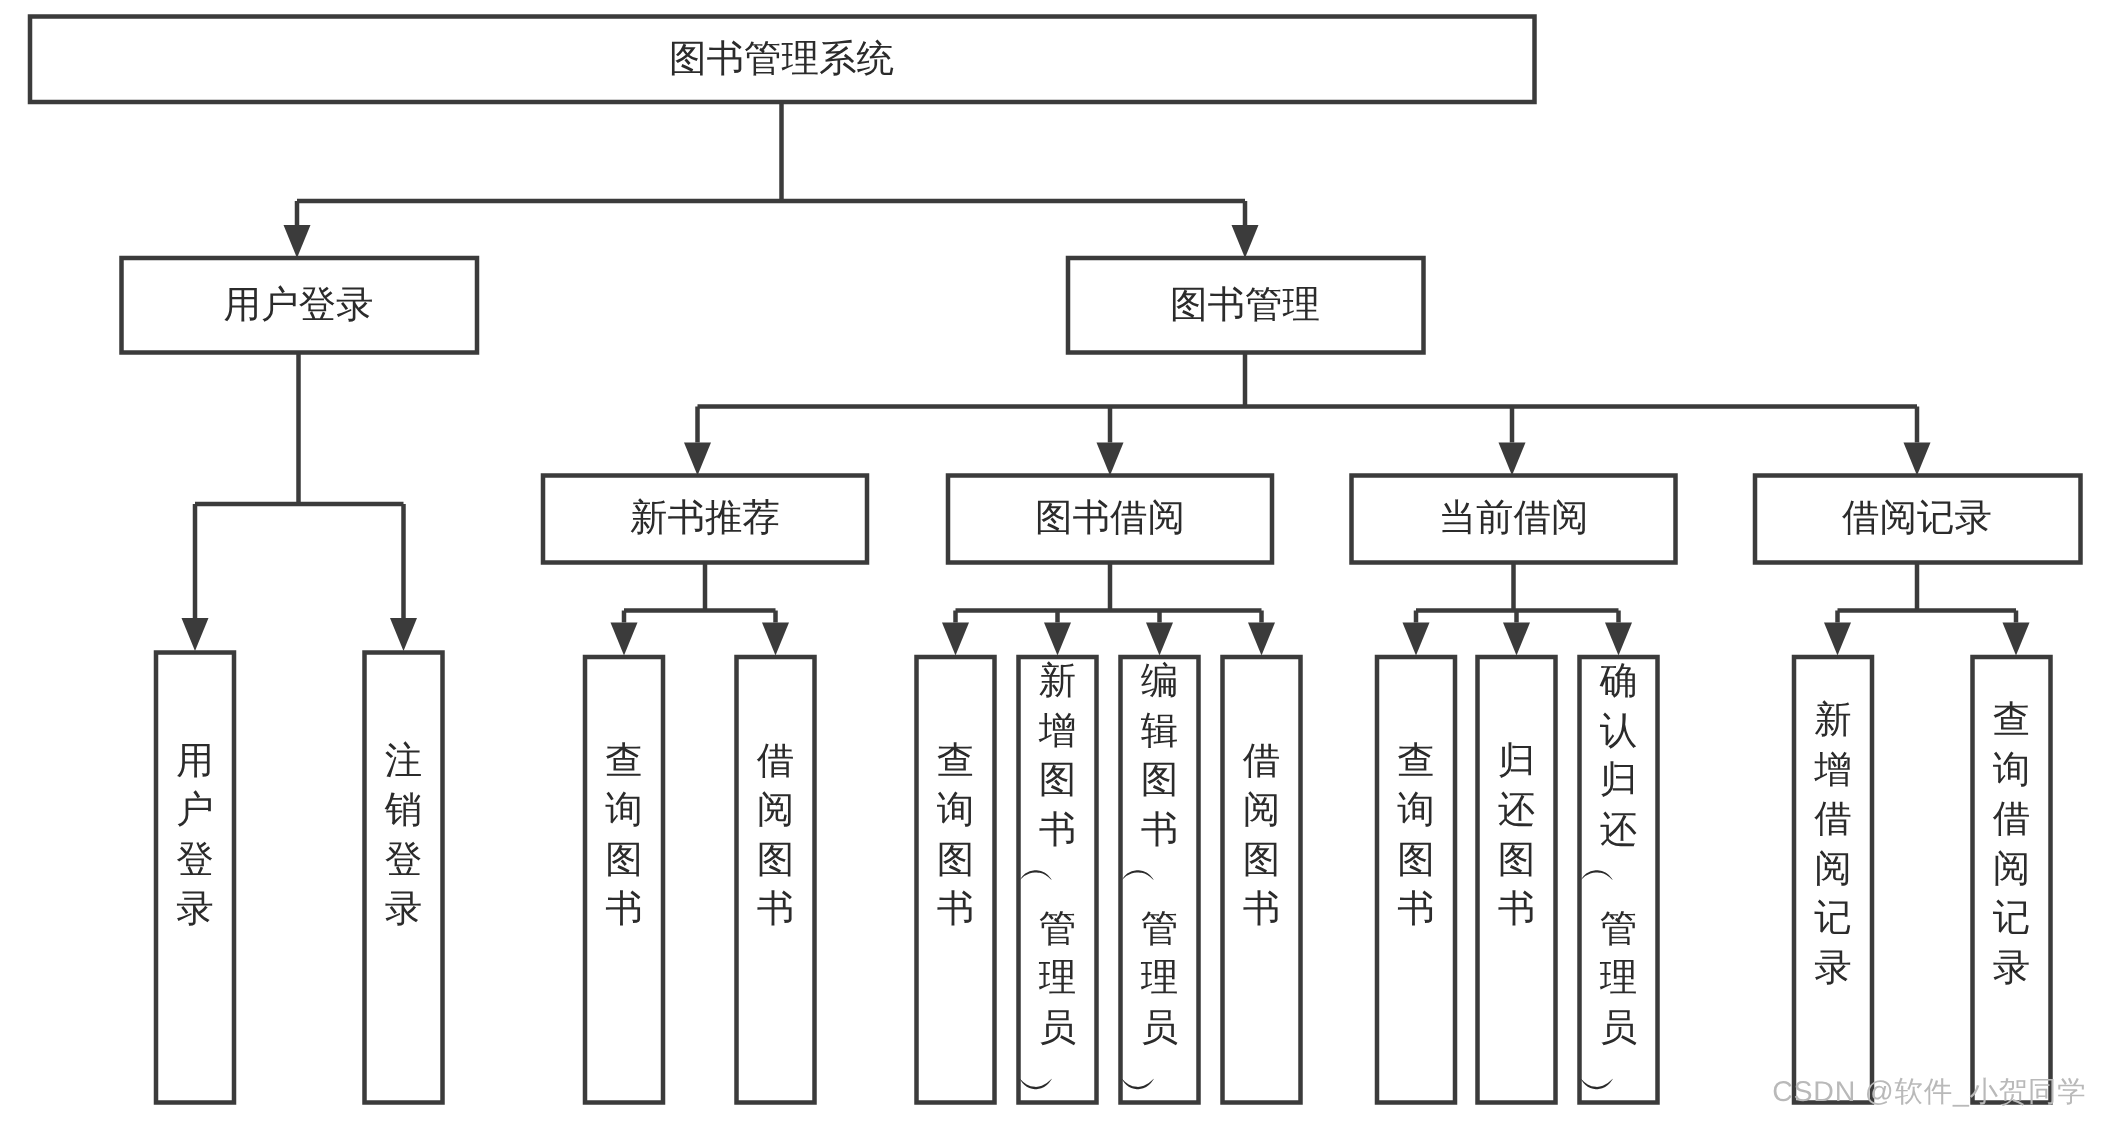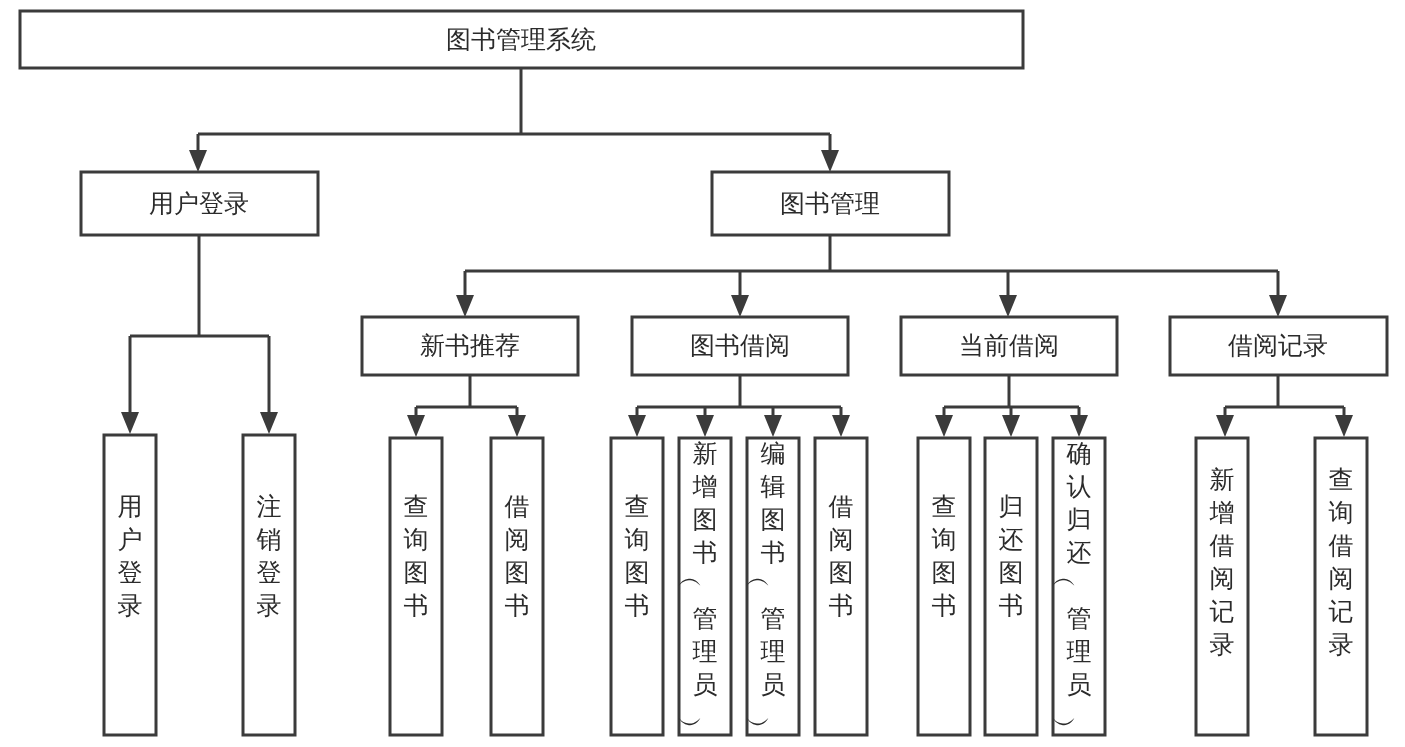--- a/index.html
+++ b/index.html
@@ -238,14 +238,15 @@
       <rect class="node-box" x="1196" y="438" width="52" height="297"></rect>
       <text class="leaf-label" x="1222" y="488"><tspan x="1222" dy="0">新</tspan><tspan x="1222" dy="33">增</tspan><tspan x="1222" dy="33">借</tspan><tspan x="1222" dy="33">阅</tspan><tspan x="1222" dy="33">记</tspan><tspan x="1222" dy="33">录</tspan></text>
     </g>
     <g>
       <rect class="node-box" x="1315" y="438" width="52" height="297"></rect>
       <text class="leaf-label" x="1341" y="488"><tspan x="1341" dy="0">查</tspan><tspan x="1341" dy="33">询</tspan><tspan x="1341" dy="33">借</tspan><tspan x="1341" dy="33">阅</tspan><tspan x="1341" dy="33">记</tspan><tspan x="1341" dy="33">录</tspan></text>
     </g>
 
   </svg>
 
+  <div class="watermark">CSDN @软件_小贺同学</div>
 
 </div>
 
 </body></html>

